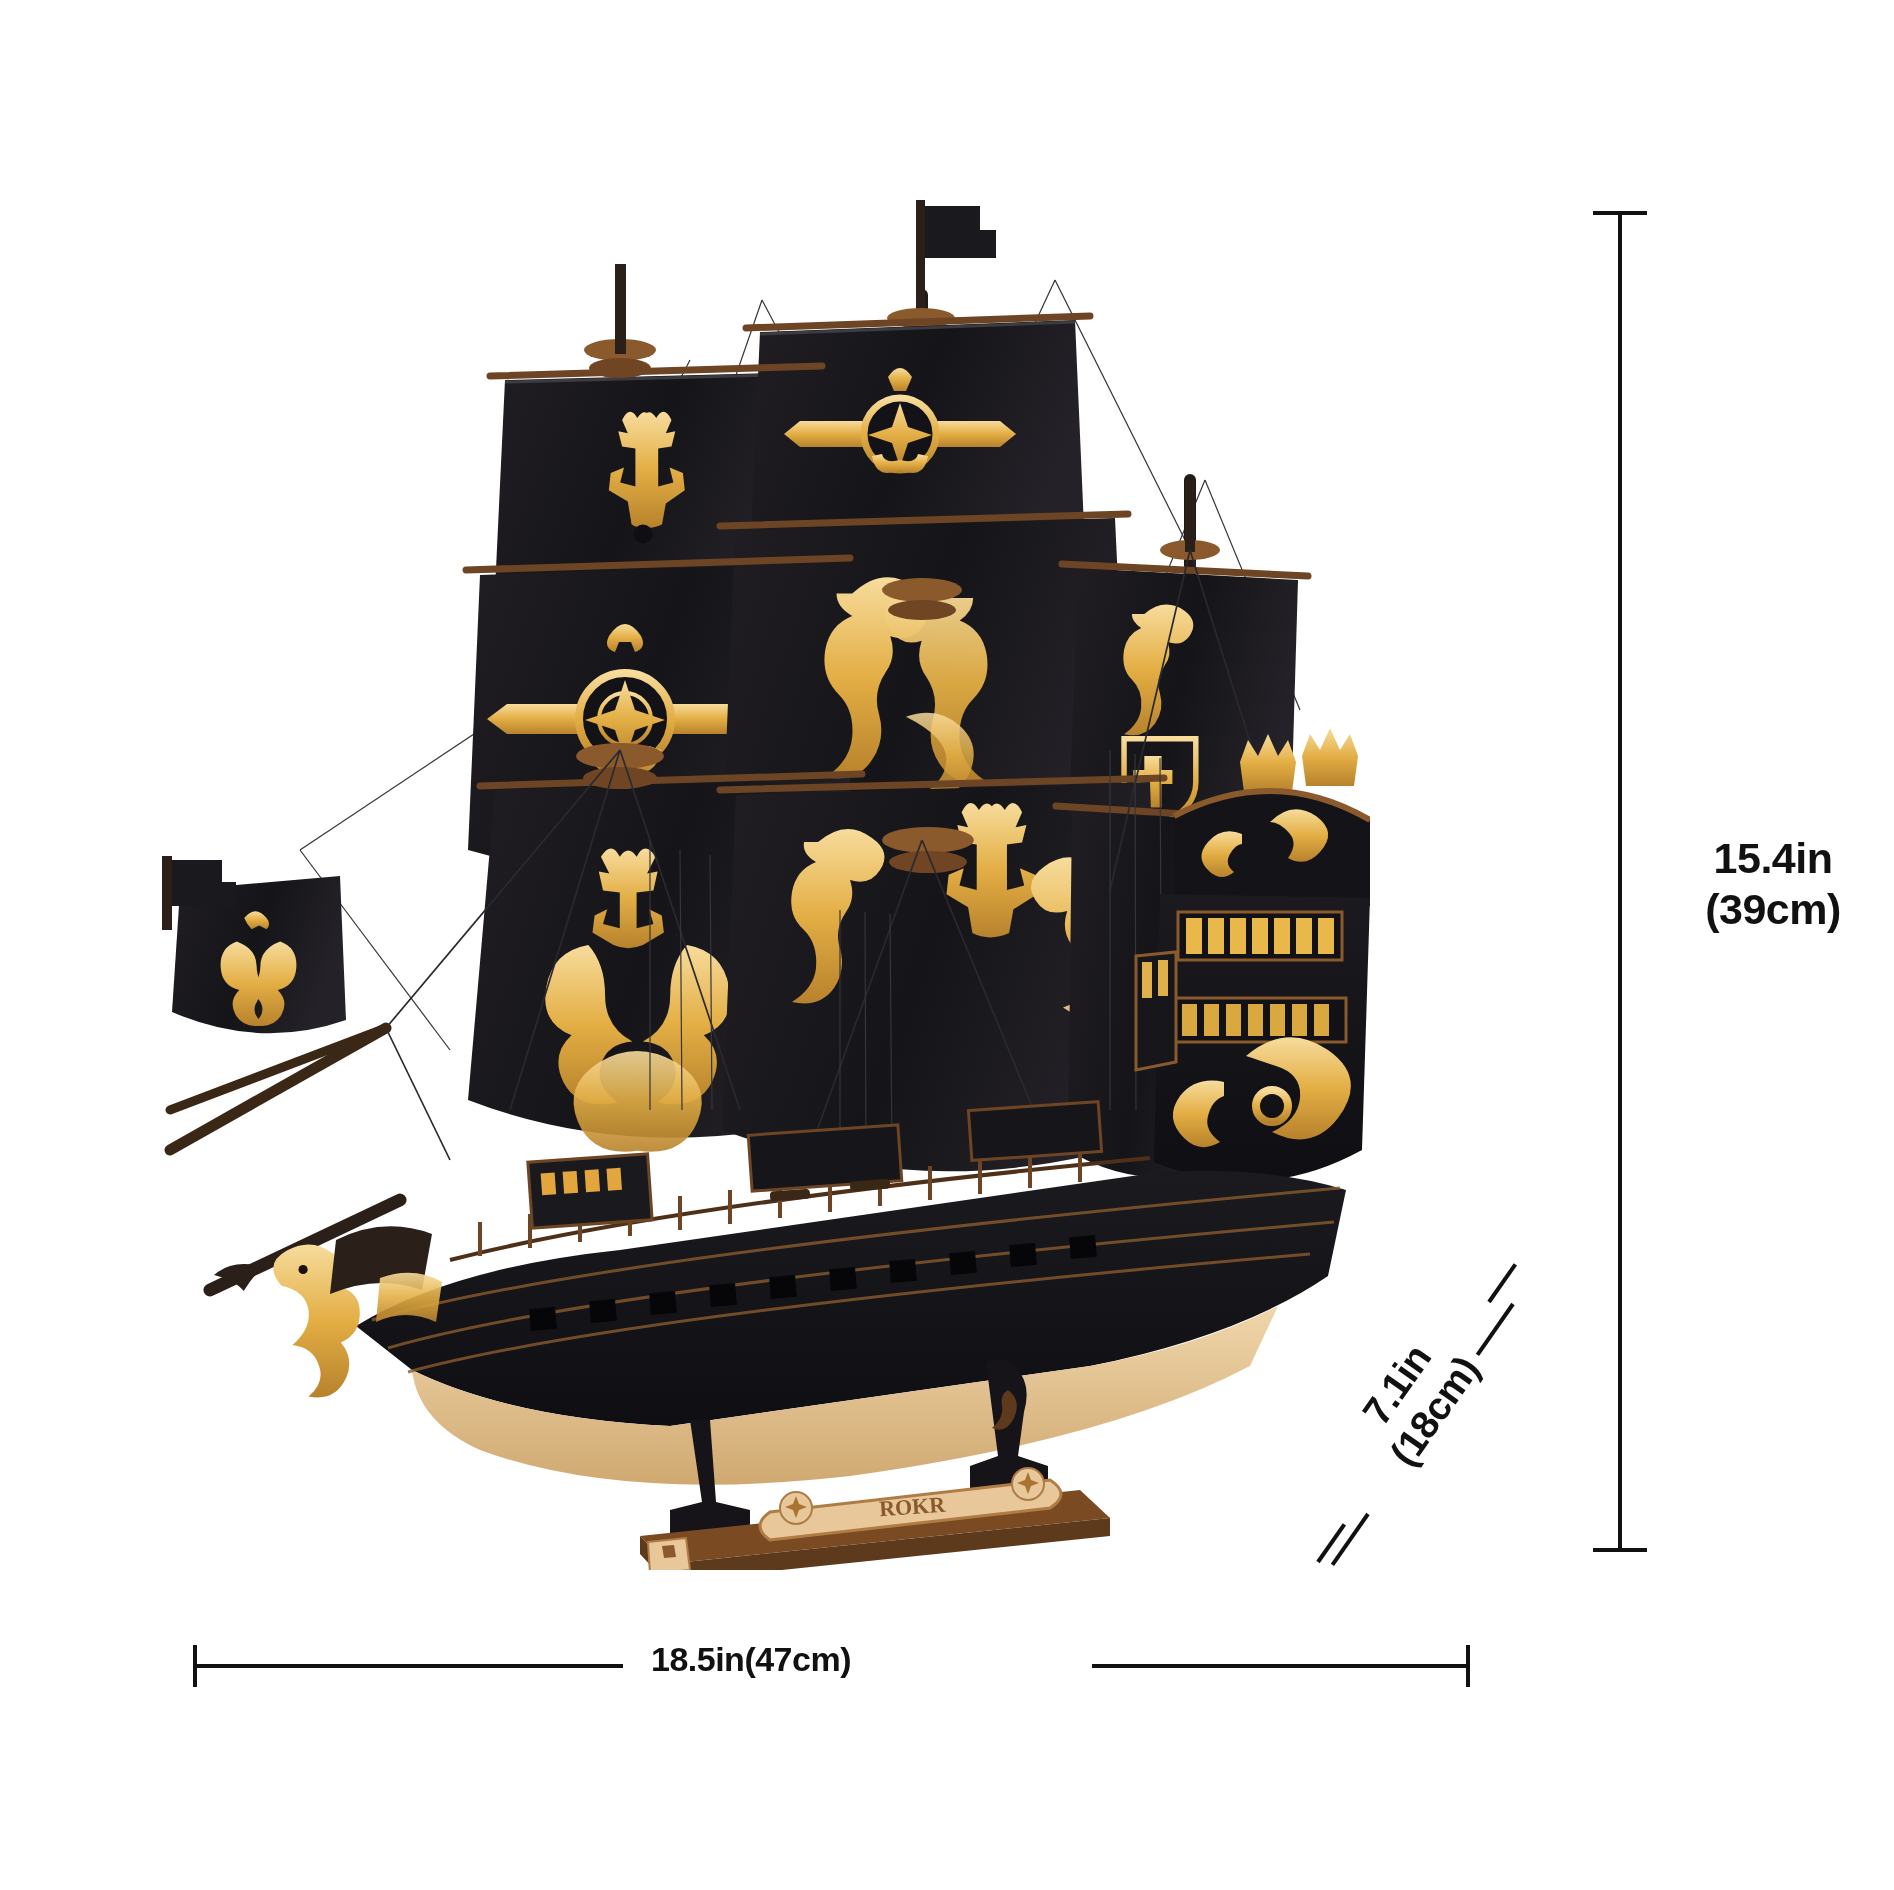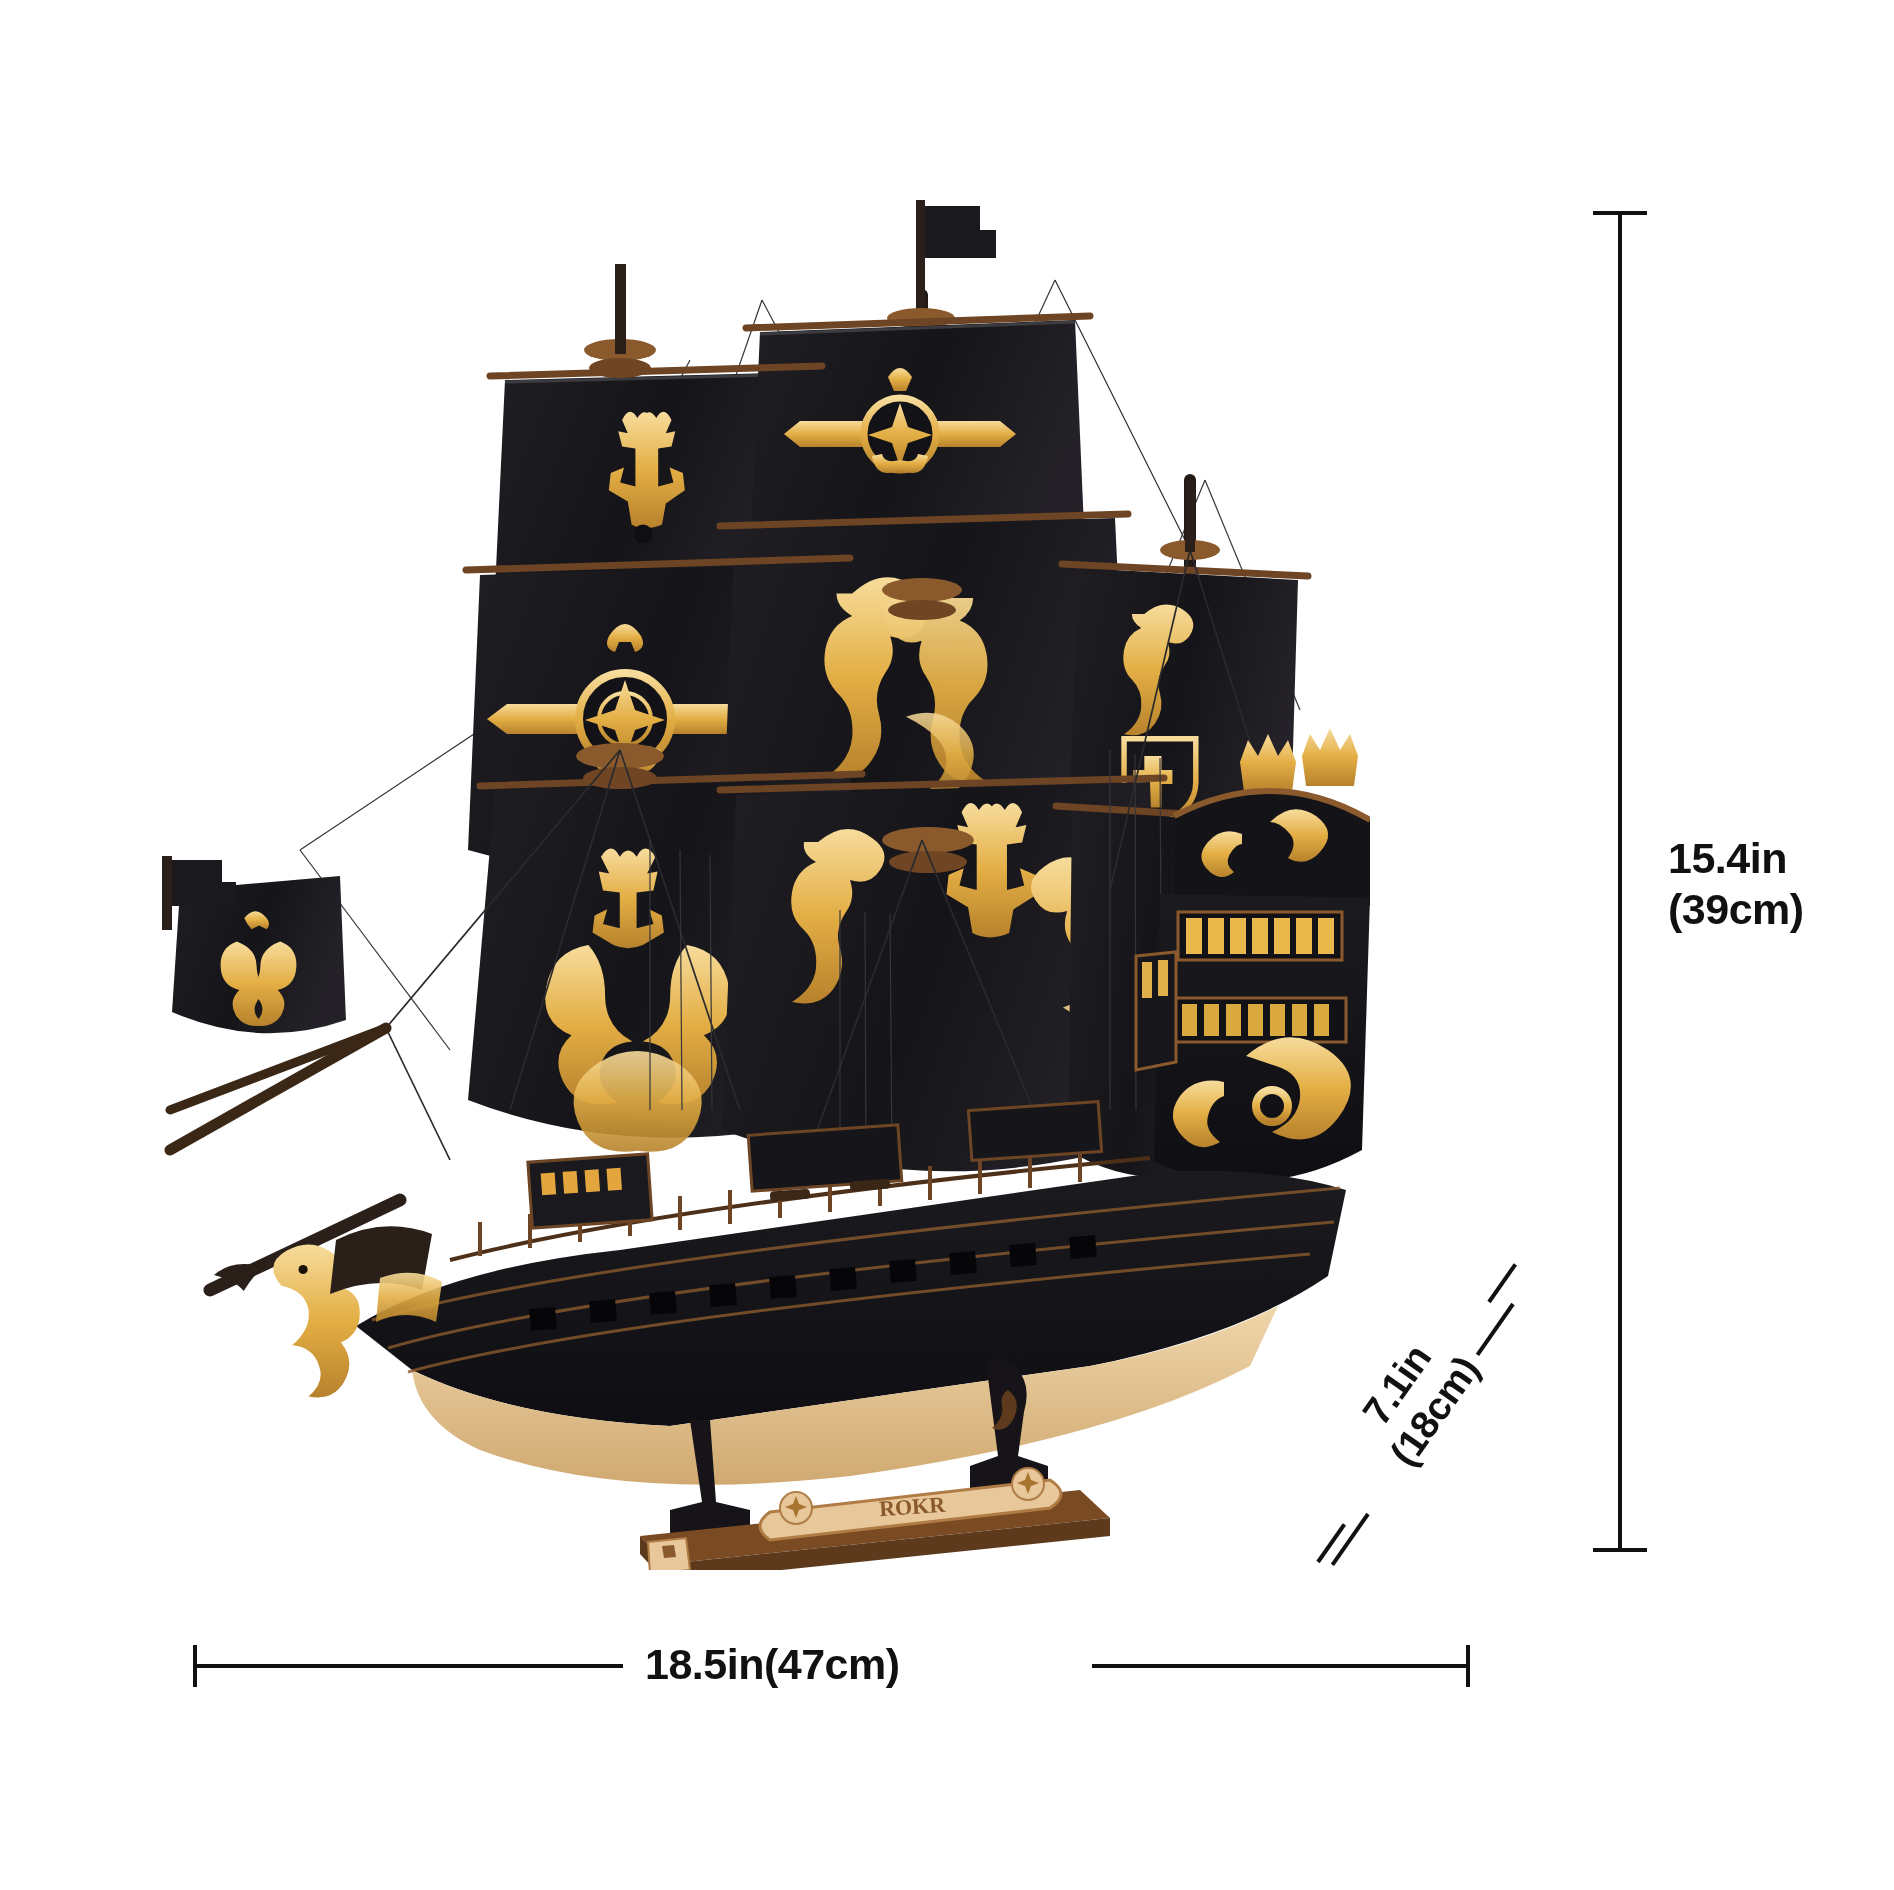--- a/index.html
+++ b/index.html
@@ -7,22 +7,22 @@
   body{width:1894px;height:1890px;font-family:"Liberation Sans",sans-serif;overflow:hidden;}
   #stage{position:relative;width:1894px;height:1890px;background:#ffffff;}
 
   
   .dim-line-v{position:absolute;width:4px;background:#111111;}
   .dim-line-h{position:absolute;height:4px;background:#111111;}
   .dim-cap-h{position:absolute;height:4px;background:#111111;}
   .dim-cap-v{position:absolute;width:4px;background:#111111;}
   .dim-label{position:absolute;color:#111111;font-weight:700;letter-spacing:-0.5px;white-space:nowrap;}
 
-  .dim-h-label{font-size:43px;}
-  .dim-v-label{font-size:43px;line-height:1.18;text-align:left;}
+  .dim-h-label{font-size:34px;margin-left:6px;}
+  .dim-v-label{font-size:43px;line-height:1.18;text-align:center;}
   .dim-d-label{font-size:39px;line-height:1.18;text-align:center;}
 
   .diag-wrap{position:absolute;}
   .diag-line{position:absolute;height:4px;background:#111111;transform-origin:0 50%;}
   .diag-cap{position:absolute;height:4px;width:46px;background:#111111;transform-origin:0 50%;}
 
   
   #ship{position:absolute;left:150px;top:150px;width:1220px;height:1420px;}
   #ship svg{display:block;width:100%;height:100%;}
   .rig{stroke:#2a2a2e;stroke-width:1.7;fill:none;}

